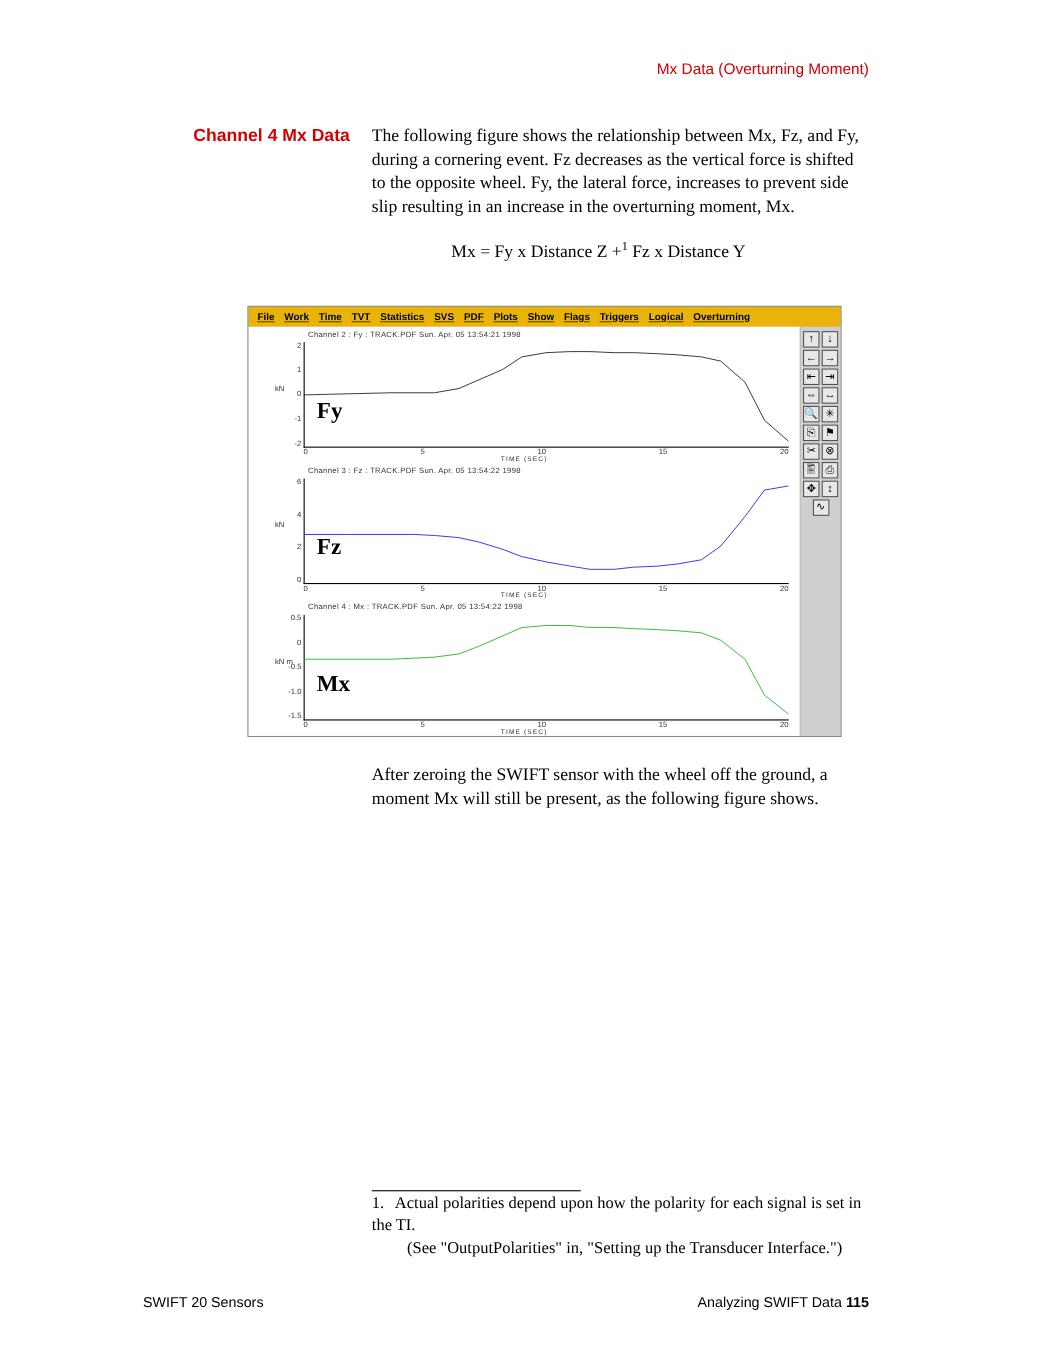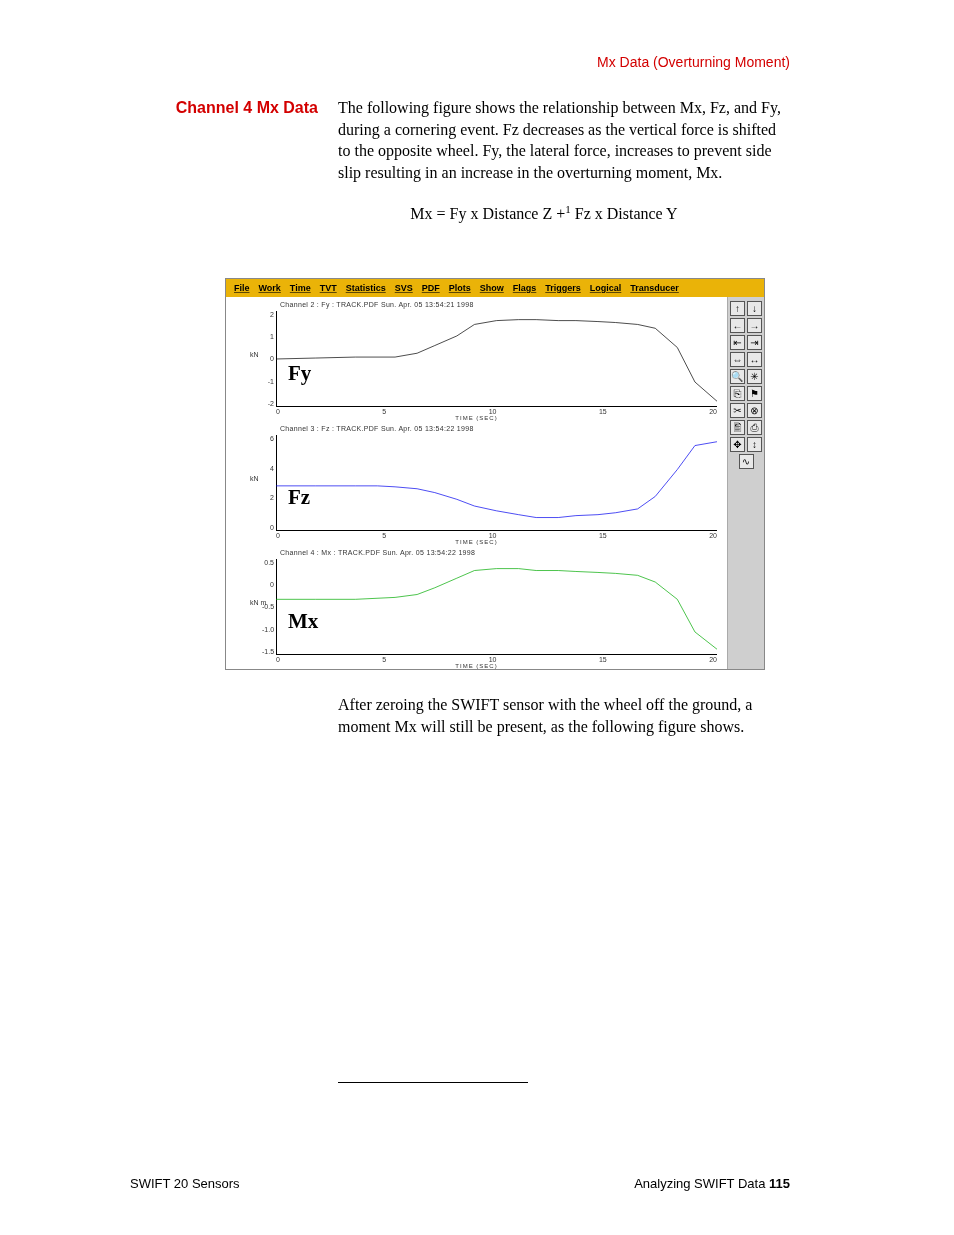--- a/index.html
+++ b/index.html
@@ -19,21 +19,21 @@
   .header-right {
     position: absolute;
     top: 54px;
     right: 82px;
     font-family: Arial, Helvetica, sans-serif;
     font-size: 14px;
     color: #d30000;
   }
   .section {
     position: absolute;
-    top: 97px;
+    top: 113px;
     left: 168px;
     right: 82px;
   }
   .section-heading {
     float: left;
     width: 160px;
     font-family: Arial, Helvetica, sans-serif;
     font-weight: bold;
     font-size: 16px;
     color: #d30000;
@@ -238,21 +238,21 @@
       <span>Time</span>
       <span>TVT</span>
       <span>Statistics</span>
       <span>SVS</span>
       <span>PDF</span>
       <span>Plots</span>
       <span>Show</span>
       <span>Flags</span>
       <span>Triggers</span>
       <span>Logical</span>
-      <span>Transducer</span>
+      <span>Overturning</span>
     </div>
 
     <div class="plotarea">
 
       <div class="subplot">
         <div class="title">Channel 2 : Fy : TRACK.PDF Sun. Apr. 05 13:54:21 1998</div>
         <div class="ylabel">kN</div>
         <div class="yticks">
           <span>2</span>
           <span>1</span>
@@ -364,20 +364,27 @@
       </div>
       <div class="toolrow">
         <div class="toolbtn">∿</div>
       </div>
     </div>
   </div>
 
   <div class="after-para">After zeroing the SWIFT sensor with the wheel off the ground, a moment Mx will still be present, as the following figure shows.</div>
 
   <hr class="footnote-rule">
+  <div class="footnote">
+    <div>
+      <span class="num">1.</span>
+      <span>Actual polarities depend upon how the polarity for each signal is set in the TI.</span>
+    </div>
+    <div class="cont">(See "OutputPolarities" in, "Setting up the Transducer Interface.")</div>
+  </div>
 
   <div class="footer">
     <span>SWIFT 20 Sensors</span>
     <span>
       <span>Analyzing SWIFT Data</span>
       <span class="pnum">115</span>
     </span>
   </div>
 
 </div>

